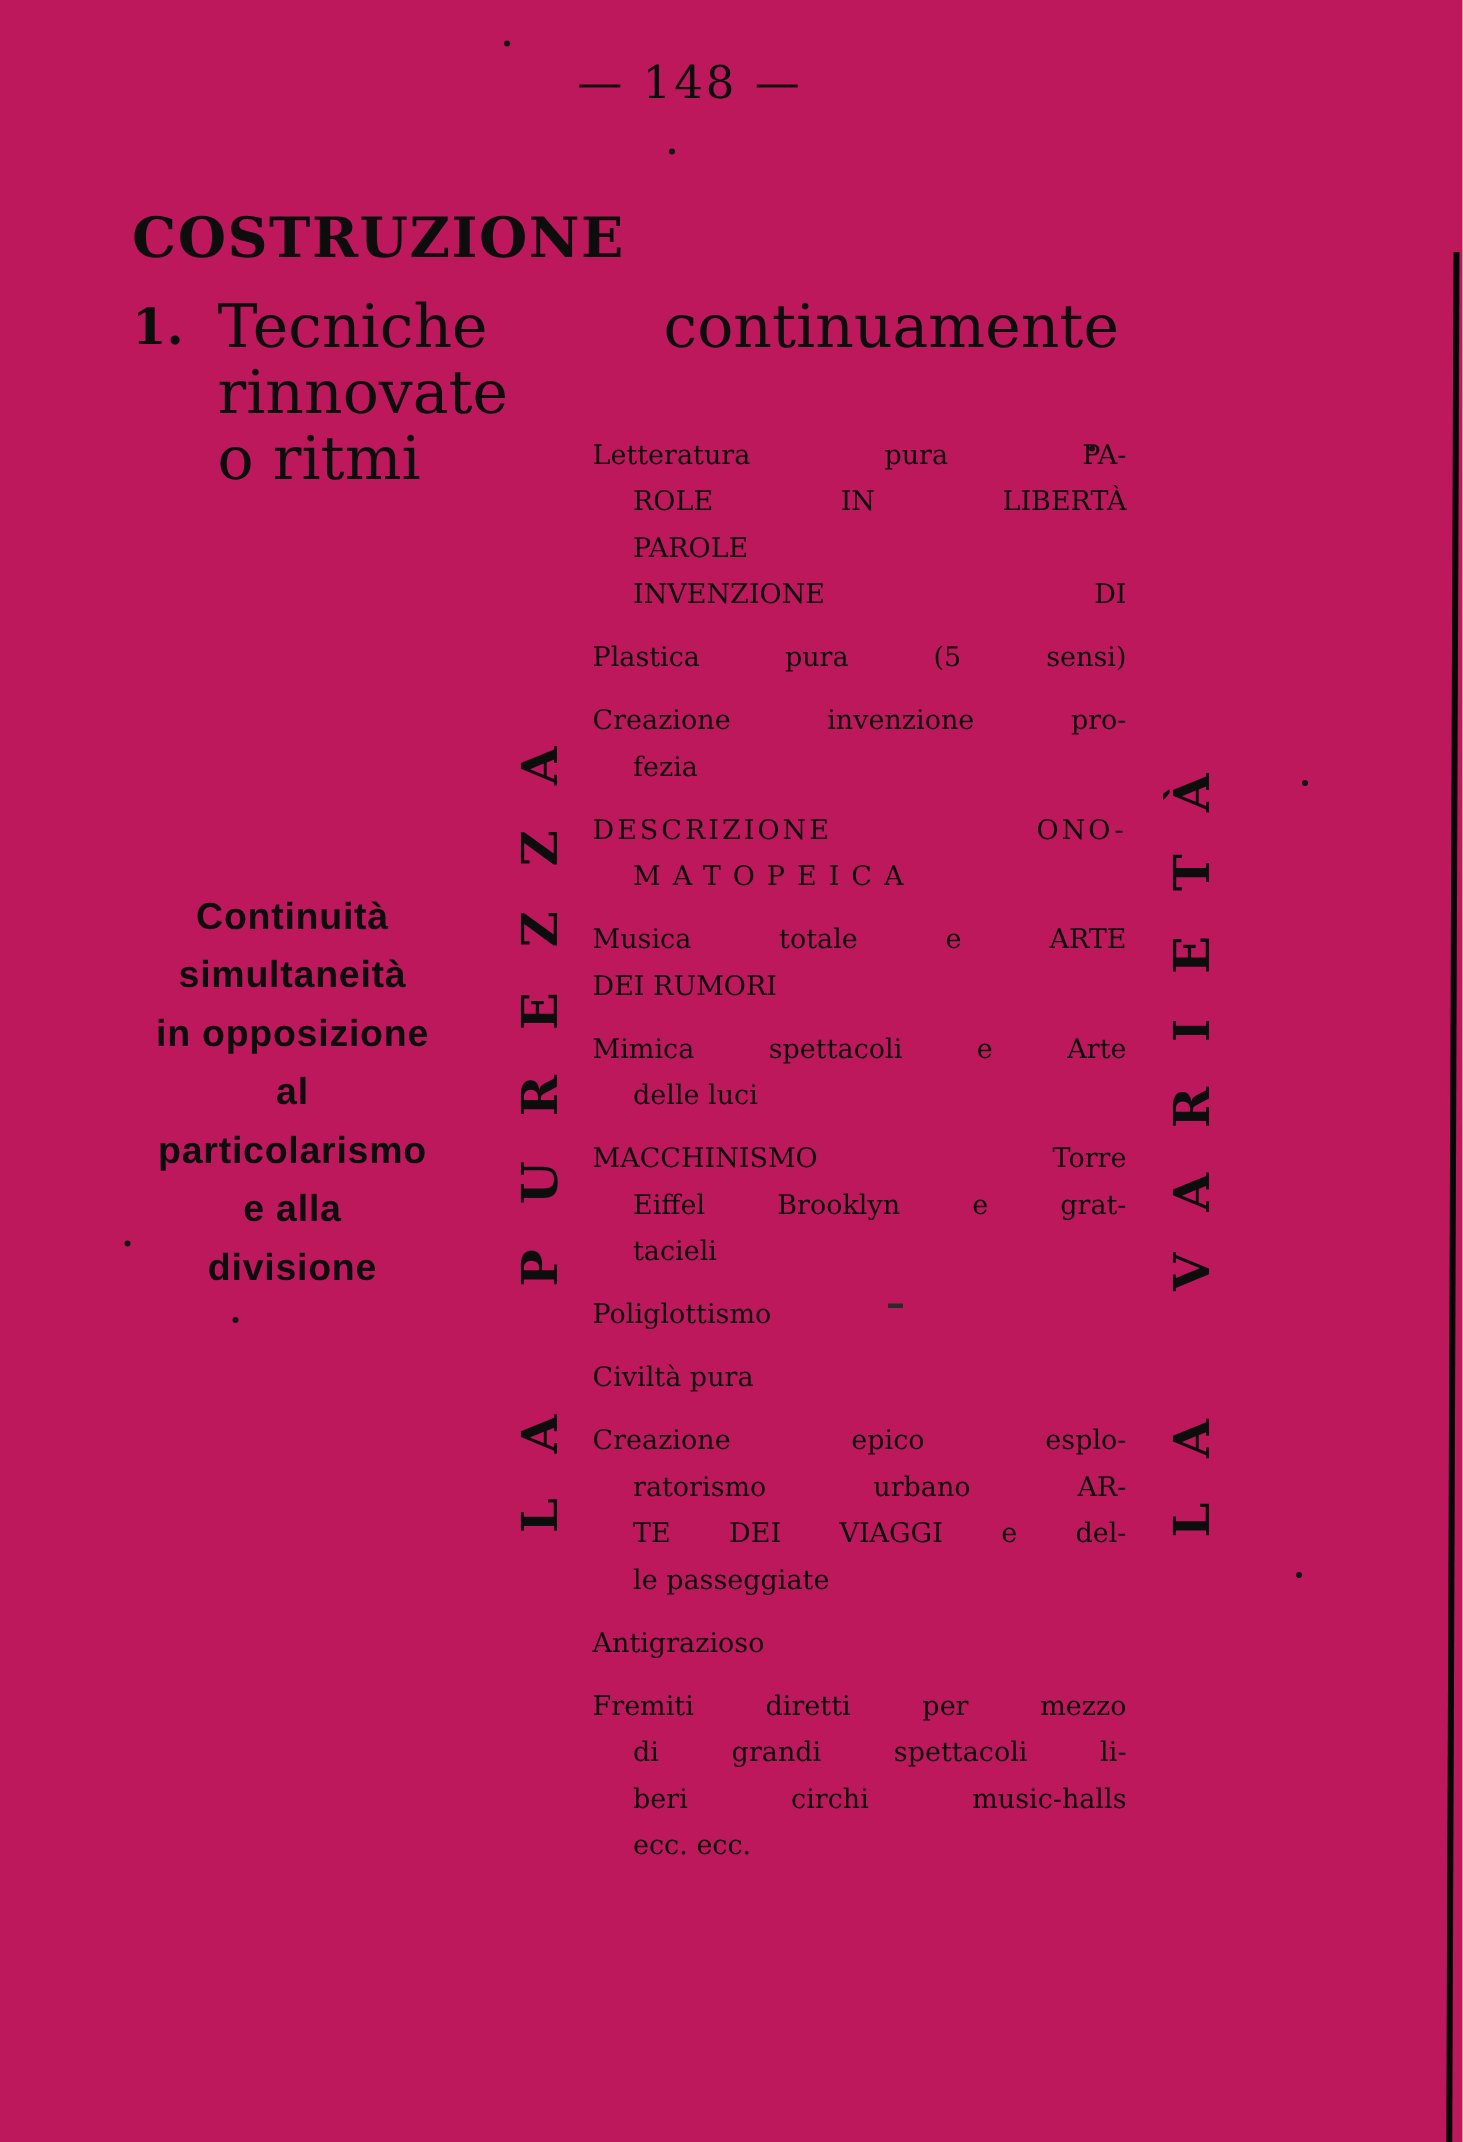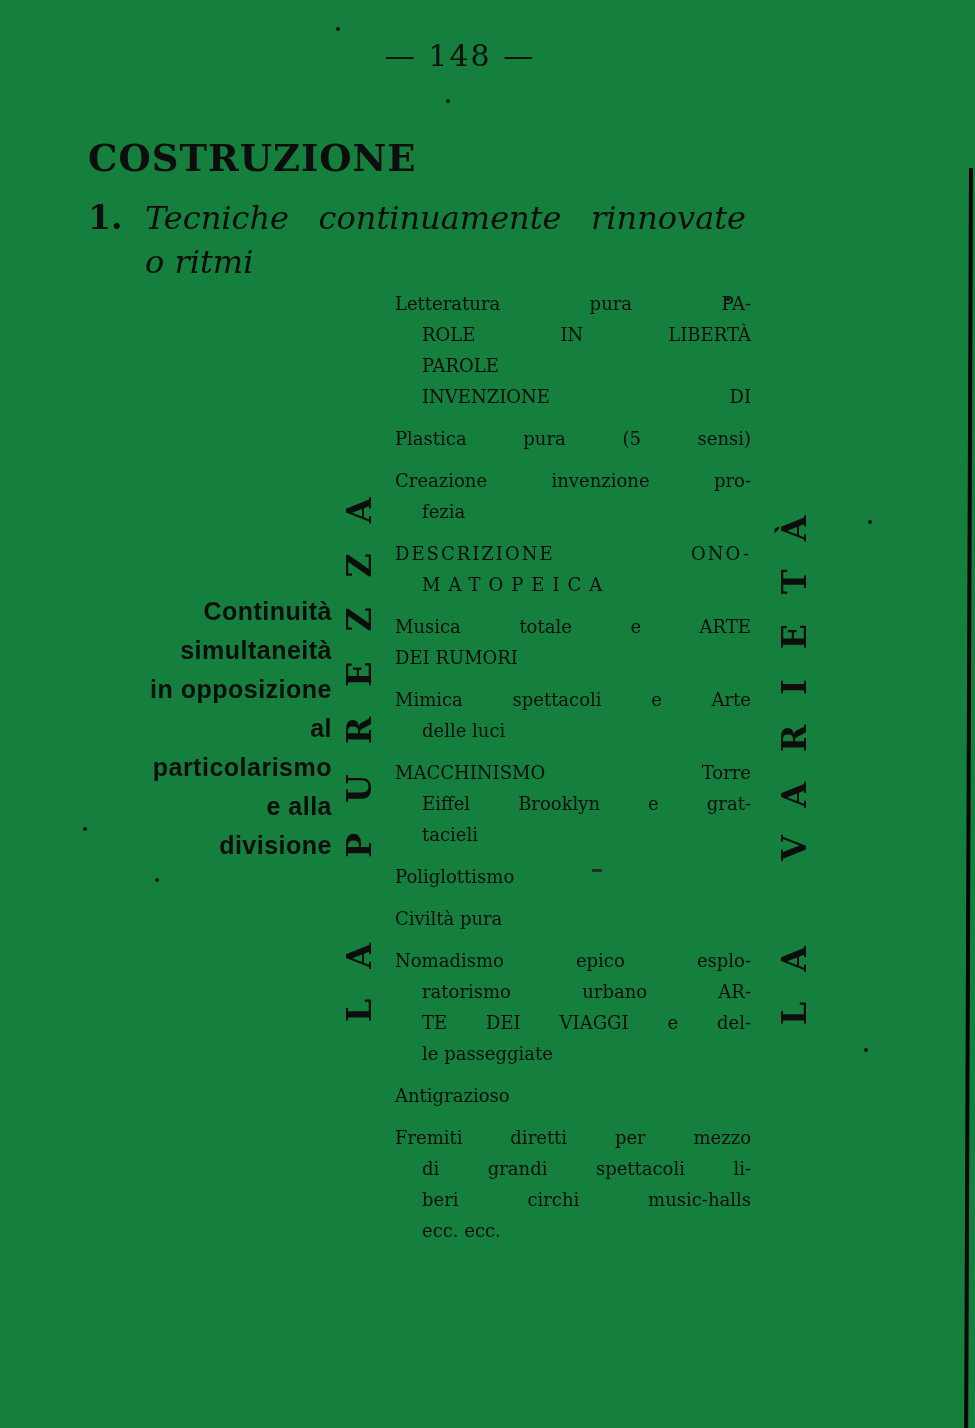--- a/index.html
+++ b/index.html
@@ -1,20 +1,20 @@
 <!DOCTYPE html>
 <html><head>
 <meta charset="utf-8">
 <style>
   html, body { margin: 0; padding: 0; background: #e8e8e8; }
   .page {
     position: relative;
     width: 975px;
     height: 1428px;
-    background: #15803d;
+    background: #be185d;
     overflow: hidden;
     font-family: "DejaVu Serif", serif;
     color: #0d0d0d;
   }
   .pageno {
     position: absolute;
     top: 38px; left: 0;
     width: 920px;
     text-align: center;
     font-size: 30px;
@@ -31,27 +31,27 @@
     white-space: nowrap;
   }
   .heading { position: absolute; top: 196px; left: 88px; width: 660px; }
   .hnum {
     float: left;
     width: 57px;
     font-size: 33px;
     font-weight: bold;
     line-height: 44px;
   }
-  .hlines { margin-left: 57px; width: 601px; font-size: 32px; line-height: 44px; font-style: italic; }
+  .hlines { margin-left: 57px; width: 601px; font-size: 40px; line-height: 44px; }
   .hl1 { text-align: justify; text-align-last: justify; }
   .leftlabel {
     position: absolute;
     top: 592px; left: 58px;
     width: 274px;
-    text-align: right;
+    text-align: center;
     font-family: "Liberation Sans", sans-serif;
     font-weight: bold;
     font-size: 25px;
     line-height: 39px;
     letter-spacing: 0.5px;
   }
   .vword {
     position: absolute;
     height: 44px;
     line-height: 44px;
@@ -160,21 +160,21 @@
         <div class="line ind jst">Eiffel Brooklyn e grat-</div>
         <div class="line ind">tacieli</div>
       </div>
       <div class="item">
         <div class="line">Poliglottismo</div>
       </div>
       <div class="item">
         <div class="line">Civiltà pura</div>
       </div>
       <div class="item">
-        <div class="line jst">Nomadismo epico esplo-</div>
+        <div class="line jst">Creazione epico esplo-</div>
         <div class="line ind jst">ratorismo urbano AR-</div>
         <div class="line ind jst">TE DEI VIAGGI e del-</div>
         <div class="line ind">le passeggiate</div>
       </div>
       <div class="item">
         <div class="line">Antigrazioso</div>
       </div>
       <div class="item">
         <div class="line jst">Fremiti diretti per mezzo</div>
         <div class="line ind jst">di grandi spettacoli li-</div>

